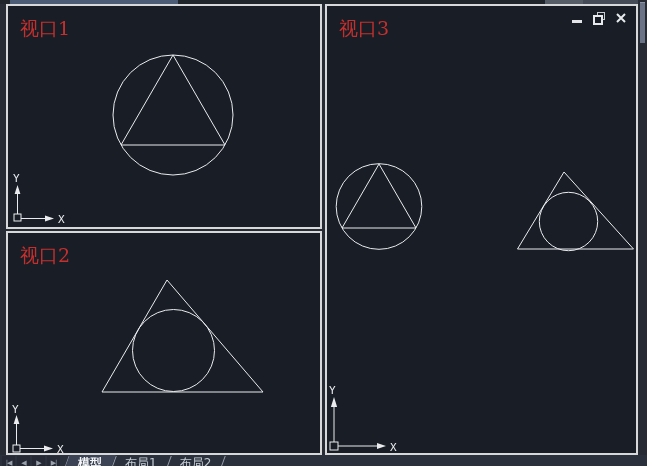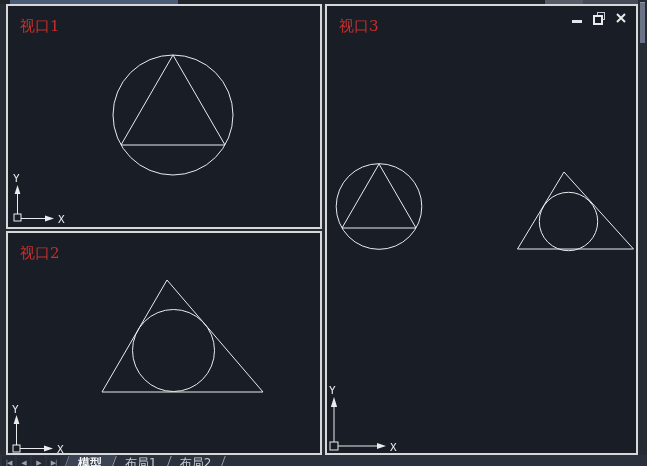--- a/index.html
+++ b/index.html
@@ -16,21 +16,21 @@
 
   
   .viewport{position:absolute;background:var(--canvas_bg,#191d25);
             border:2px solid var(--viewport_border,#d6d8da);}
   .vp1{left:6px;top:4px;width:312px;height:221px;}
   .vp2{left:6px;top:231px;width:312px;height:220px;}
   .vp3{left:325px;top:4px;width:309px;height:447px;}
   .canvas{position:absolute;left:0;top:0;width:100%;height:100%;display:block;}
   .canvas text{font-family:"DejaVu Sans Mono", monospace;font-size:11px;}
   .vp-title{position:absolute;left:12px;top:13px;color:var(--title_red,#c5302e);
-            font-family:"DejaVu Serif", serif;font-size:15px;line-height:1;}
+            font-family:"DejaVu Serif", serif;font-size:19px;line-height:1;}
 
   
   .win-controls{position:absolute;top:6px;right:8px;display:flex;gap:9px;align-items:flex-start;}
   .wbtn{width:13px;height:13px;position:relative;cursor:default;}
   .min-glyph{position:absolute;left:1px;top:8px;width:10px;height:3px;background:#e3e5e8;display:block;}
   .rest-glyph{position:absolute;left:0;top:0;width:13px;height:13px;display:block;}
   .rest-glyph .back{position:absolute;left:4px;top:0;width:6px;height:6px;
                     border:1px solid #c9cdd3;display:block;}
   .rest-glyph .front{position:absolute;left:0;top:3px;width:6px;height:6px;
                      border:2px solid #e8eaed;background:var(--canvas_bg,#191d25);display:block;}

